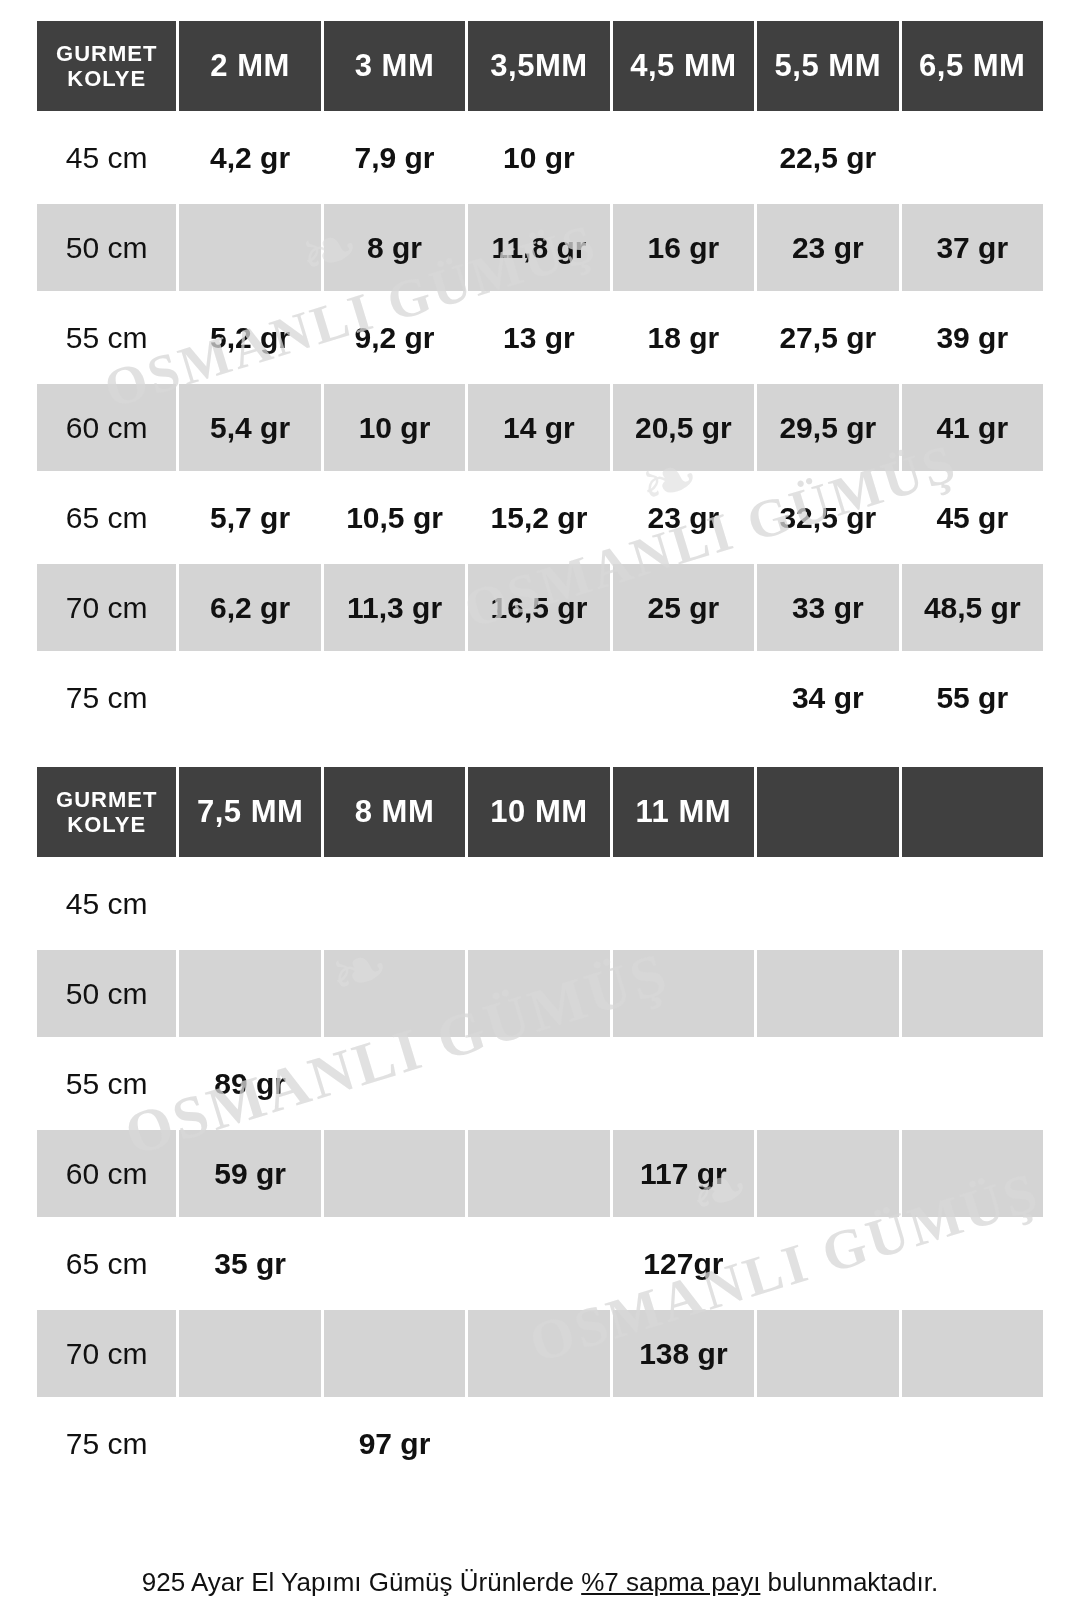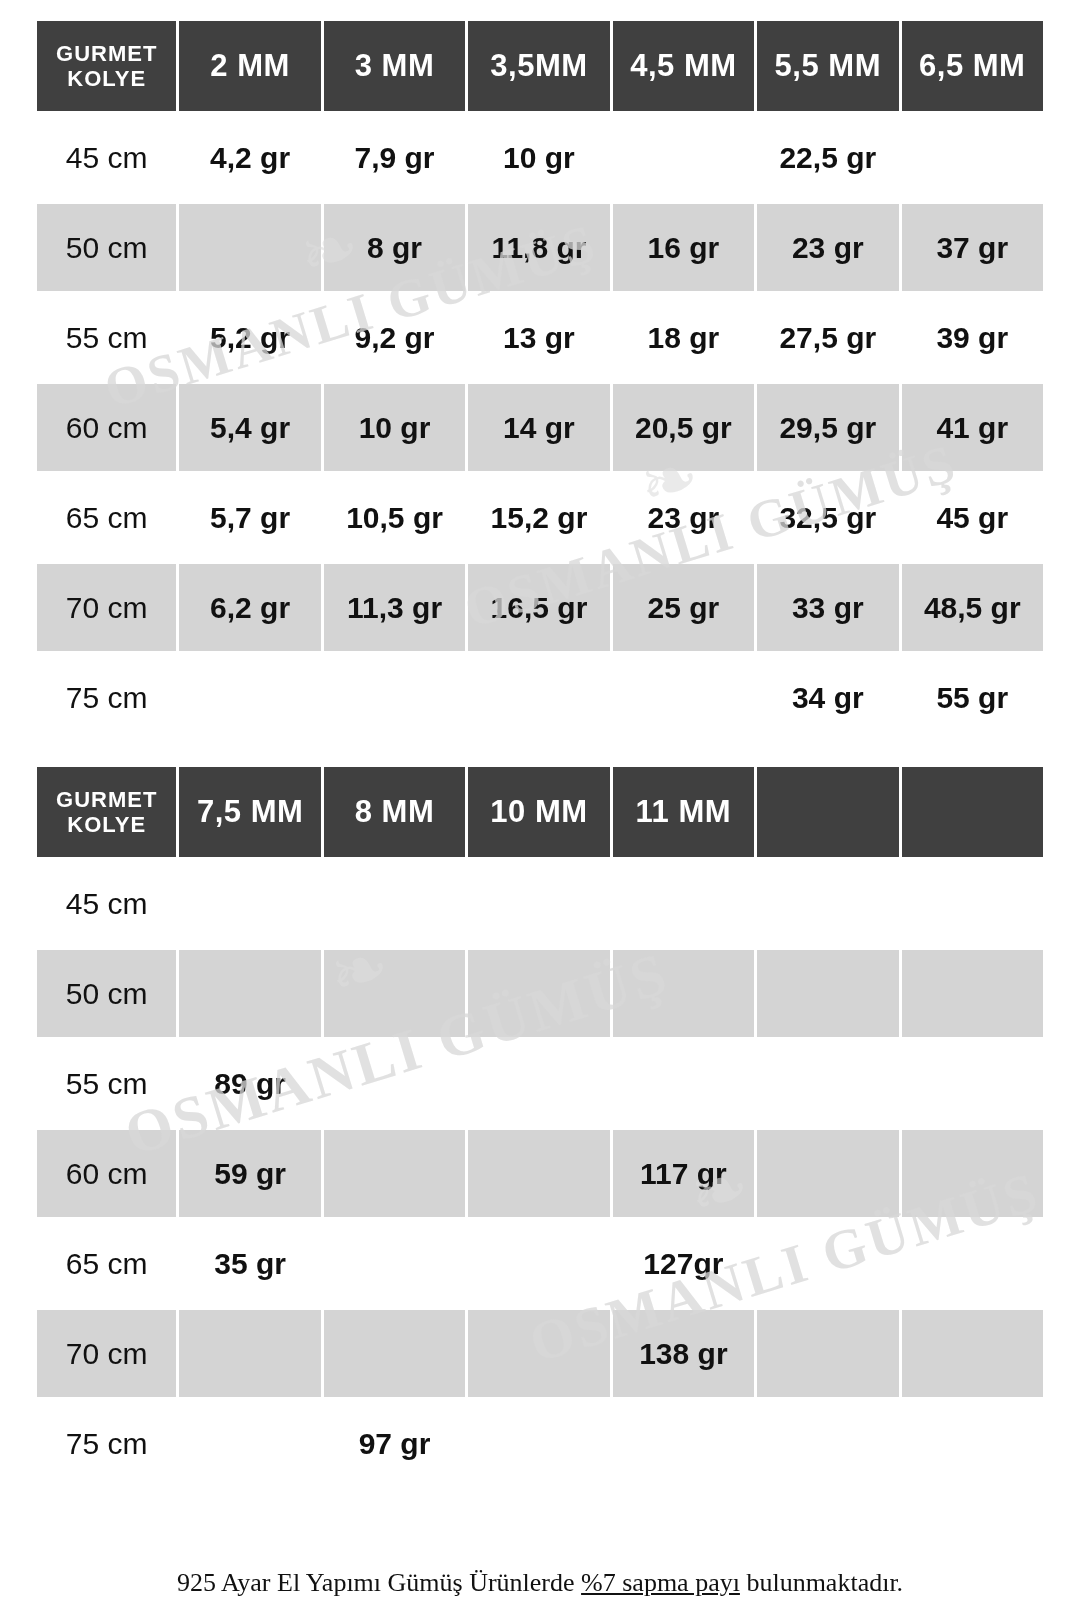--- a/index.html
+++ b/index.html
@@ -107,21 +107,21 @@
   .col-data { width: 139px; }
 
   .footnote {
     position: absolute;
     left: 0;
     right: 0;
     bottom: 22px;
     text-align: center;
     font-size: 26px;
     color: #111111;
-    font-family: Liberation Serif, serif;
+    font-family: Liberation Sans, sans-serif;
     z-index: 6;
   }
   .footnote .underline { text-decoration: underline; }
 </style>
 </head>
 <body>
 
 <div class="page">
 
   <div class="watermark-layer">

